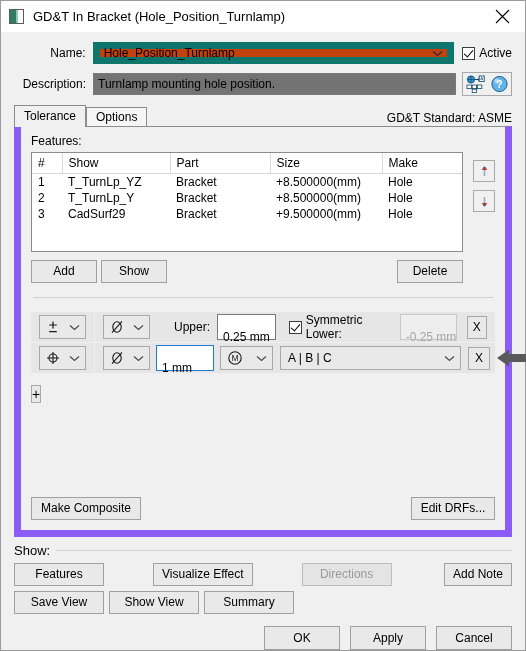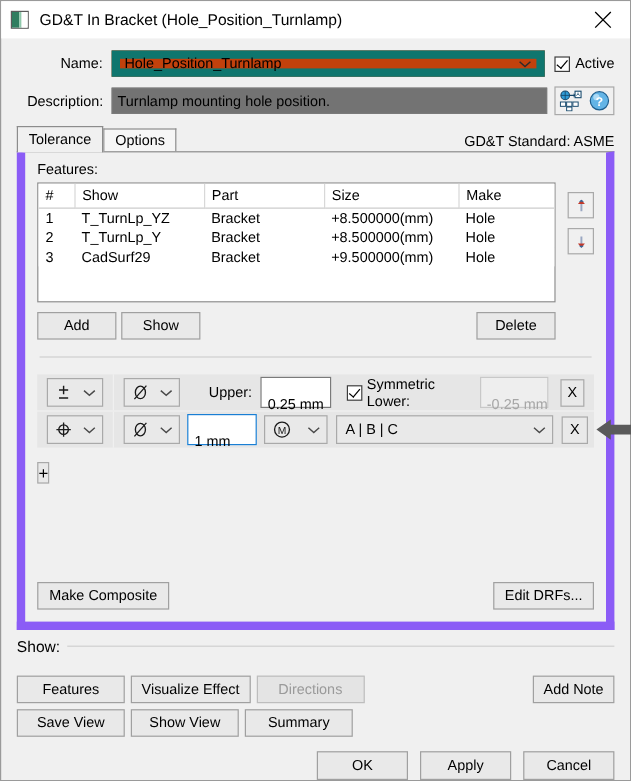--- a/index.html
+++ b/index.html
@@ -608,21 +608,21 @@
         <div class="btn" style="margin-left:auto;min-width:84px;">Edit DRFs...</div>
       </div>
 
     </div>
 
     <div class="grouplabelline">
       <span class="lbl">Show:</span>
       <span class="line"></span>
     </div>
 
-    <div class="btnrow" style="margin-top:12px;">
+    <div class="btnrow" style="margin-top:0;gap:44px;">
       <div class="btn" style="min-width:90px;">Features</div>
       <div class="btn" style="min-width:90px;margin-left:5px;">Visualize Effect</div>
       <div class="btn disabled" style="min-width:90px;margin-left:5px;">Directions</div>
       <div class="btn" style="margin-left:auto;min-width:68px;">Add Note</div>
     </div>
 
     <div class="btnrow" style="margin-top:5px;">
       <div class="btn" style="min-width:90px;">Save View</div>
       <div class="btn" style="min-width:90px;margin-left:5px;">Show View</div>
       <div class="btn" style="min-width:90px;margin-left:5px;">Summary</div>

